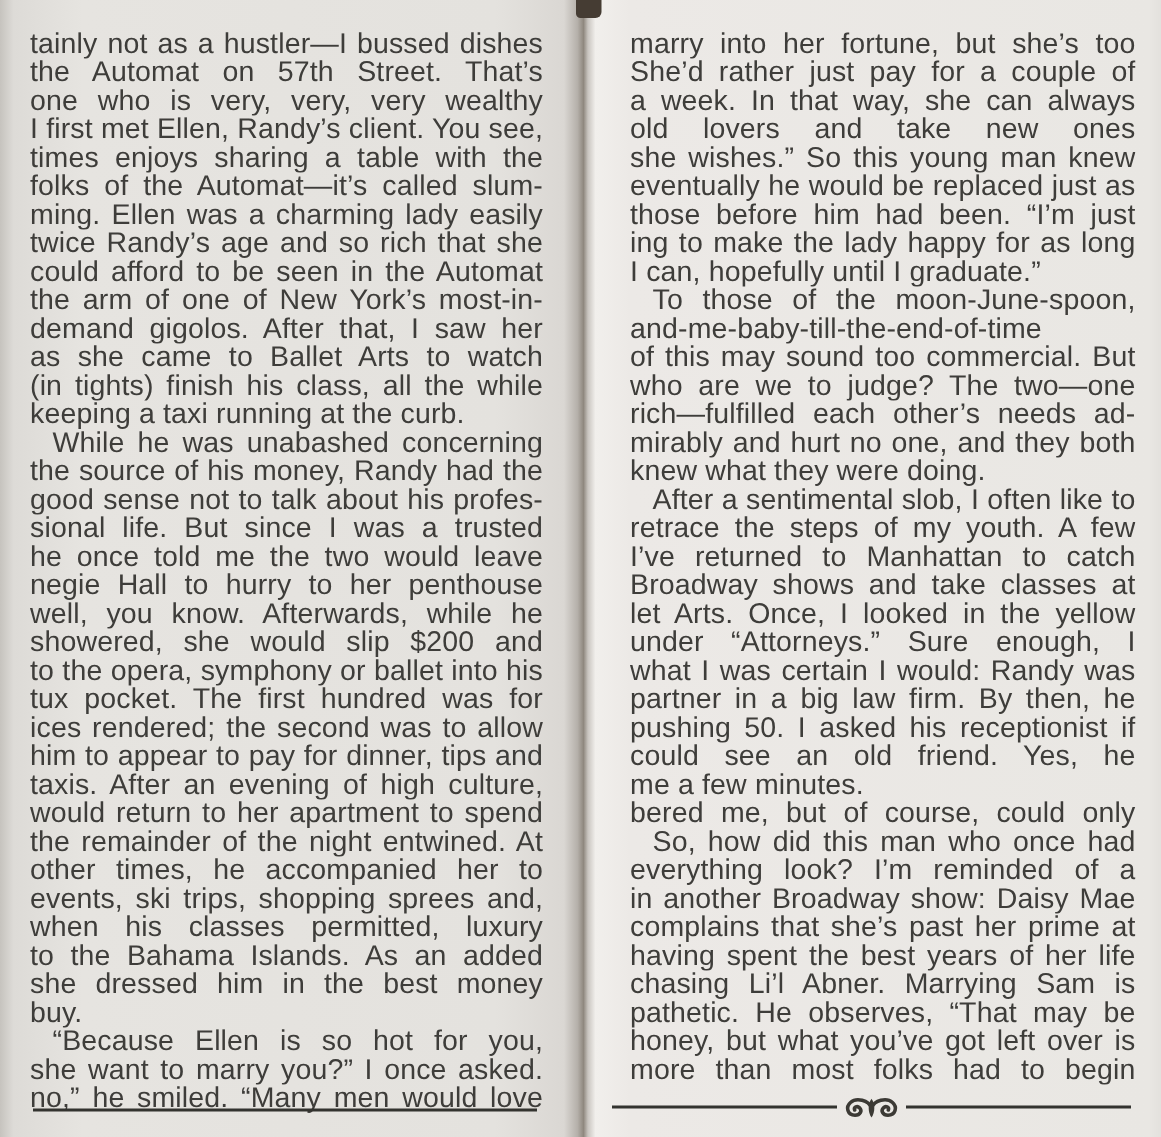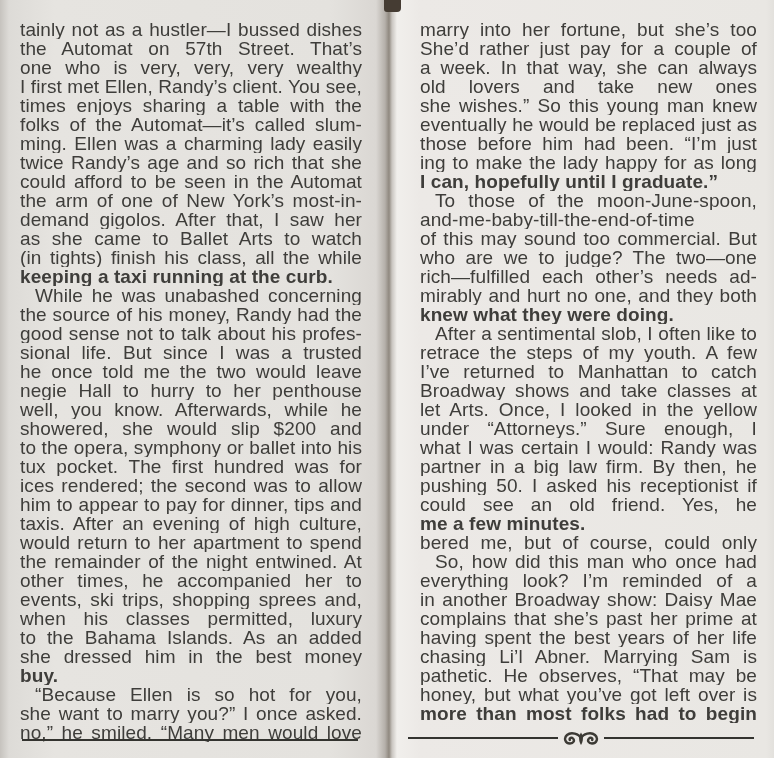--- a/index.html
+++ b/index.html
@@ -21,21 +21,21 @@
   .column{position:absolute;top:20px;font-size:19px;line-height:19px;letter-spacing:0.1px;}
   .col-left{left:20px;width:342px;}
   .col-right{left:420px;width:337px;}
   .paragraph{margin:0;}
   .line{
     height:19px;overflow:hidden;
     text-align:justify;text-align-last:justify;
     white-space:normal;
   }
   .line.first{text-indent:15px;}
-  .line.end{text-align-last:left;font-weight:bold;}
+  .line.end{text-align-last:left;}
   .rule-left{position:absolute;left:22px;top:739px;width:336px;height:2px;background:#33332f;}
   .rule-orn{
     position:absolute;left:408px;top:729px;width:346px;height:18px;
     display:flex;align-items:center;
   }
   .rule-orn .seg{flex:1;height:2px;background:#33332f;}
   .orn{margin:0 5px;flex:0 0 auto;}
 </style>
 </head>
 <body>

